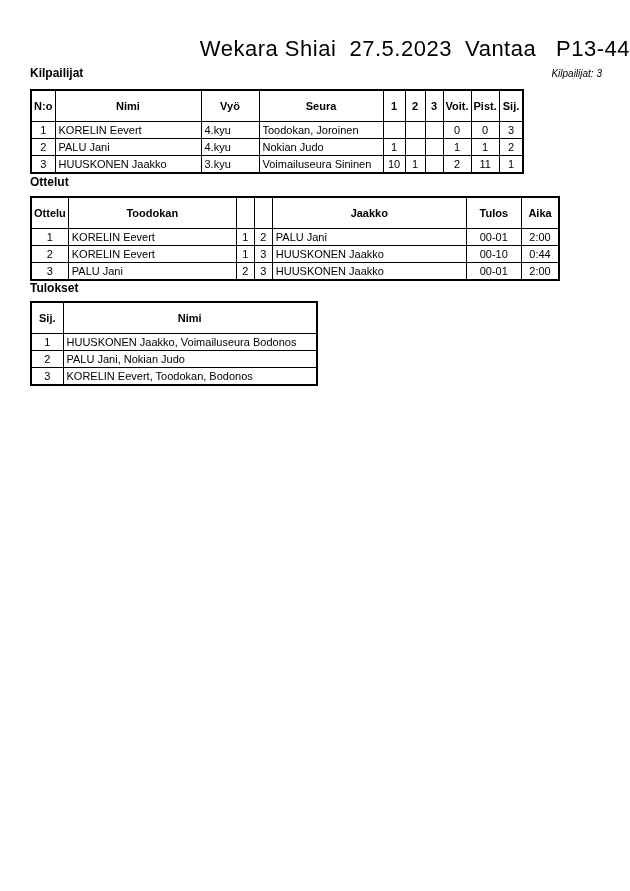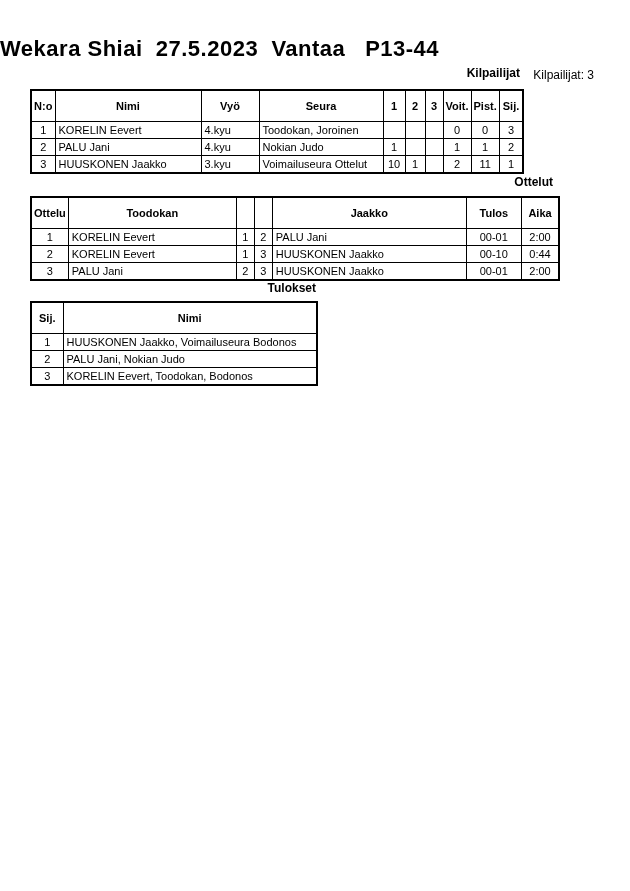--- a/index.html
+++ b/index.html
@@ -11,40 +11,41 @@
     background: #ffffff;
     color: #000000;
     font-family: "Liberation Sans", sans-serif;
     overflow: hidden;
   }
   .title {
     position: absolute;
     top: 36px;
     left: 0;
     width: 630px;
-    text-align: left;
+    text-align: right;
     font-size: 22px;
-    font-weight: bold;
+    font-weight: normal;
     white-space: pre;
     letter-spacing: 0.5px;
   }
   .section-label {
     position: absolute;
     font-size: 12px;
     font-weight: bold;
-    text-align: right;
+    text-align: left;
   }
   .label-competitors { top: 66px;  left: 30px; width: 490px; }
   .label-matches     { top: 175px; left: 30px; width: 523px; }
   .label-results     { top: 281px; left: 30px; width: 286px; }
   .count {
     position: absolute;
     top: 68px;
-    right: 36px;
-    font-size: 12px;
+    right: 28px;
+    font-size: 10px;
+    font-style: italic;
   }
   table.tbl {
     position: absolute;
     border-collapse: collapse;
     table-layout: fixed;
     border: 2px solid #000;
   }
   .tbl th, .tbl td {
     border: 1px solid #000;
     height: 17px;
@@ -118,21 +119,21 @@
       <td class="c"></td>
       <td class="c"></td>
       <td class="c">1</td>
       <td class="c">1</td>
       <td class="c">2</td>
     </tr>
     <tr>
       <td class="c">3</td>
       <td class="l">HUUSKONEN Jaakko</td>
       <td class="l">3.kyu</td>
-      <td class="l">Voimailuseura Ottelut</td>
+      <td class="l">Voimailuseura Sininen</td>
       <td class="c">10</td>
       <td class="c">1</td>
       <td class="c"></td>
       <td class="c">2</td>
       <td class="c">11</td>
       <td class="c">1</td>
     </tr>
   </tbody>
     </table>
 

